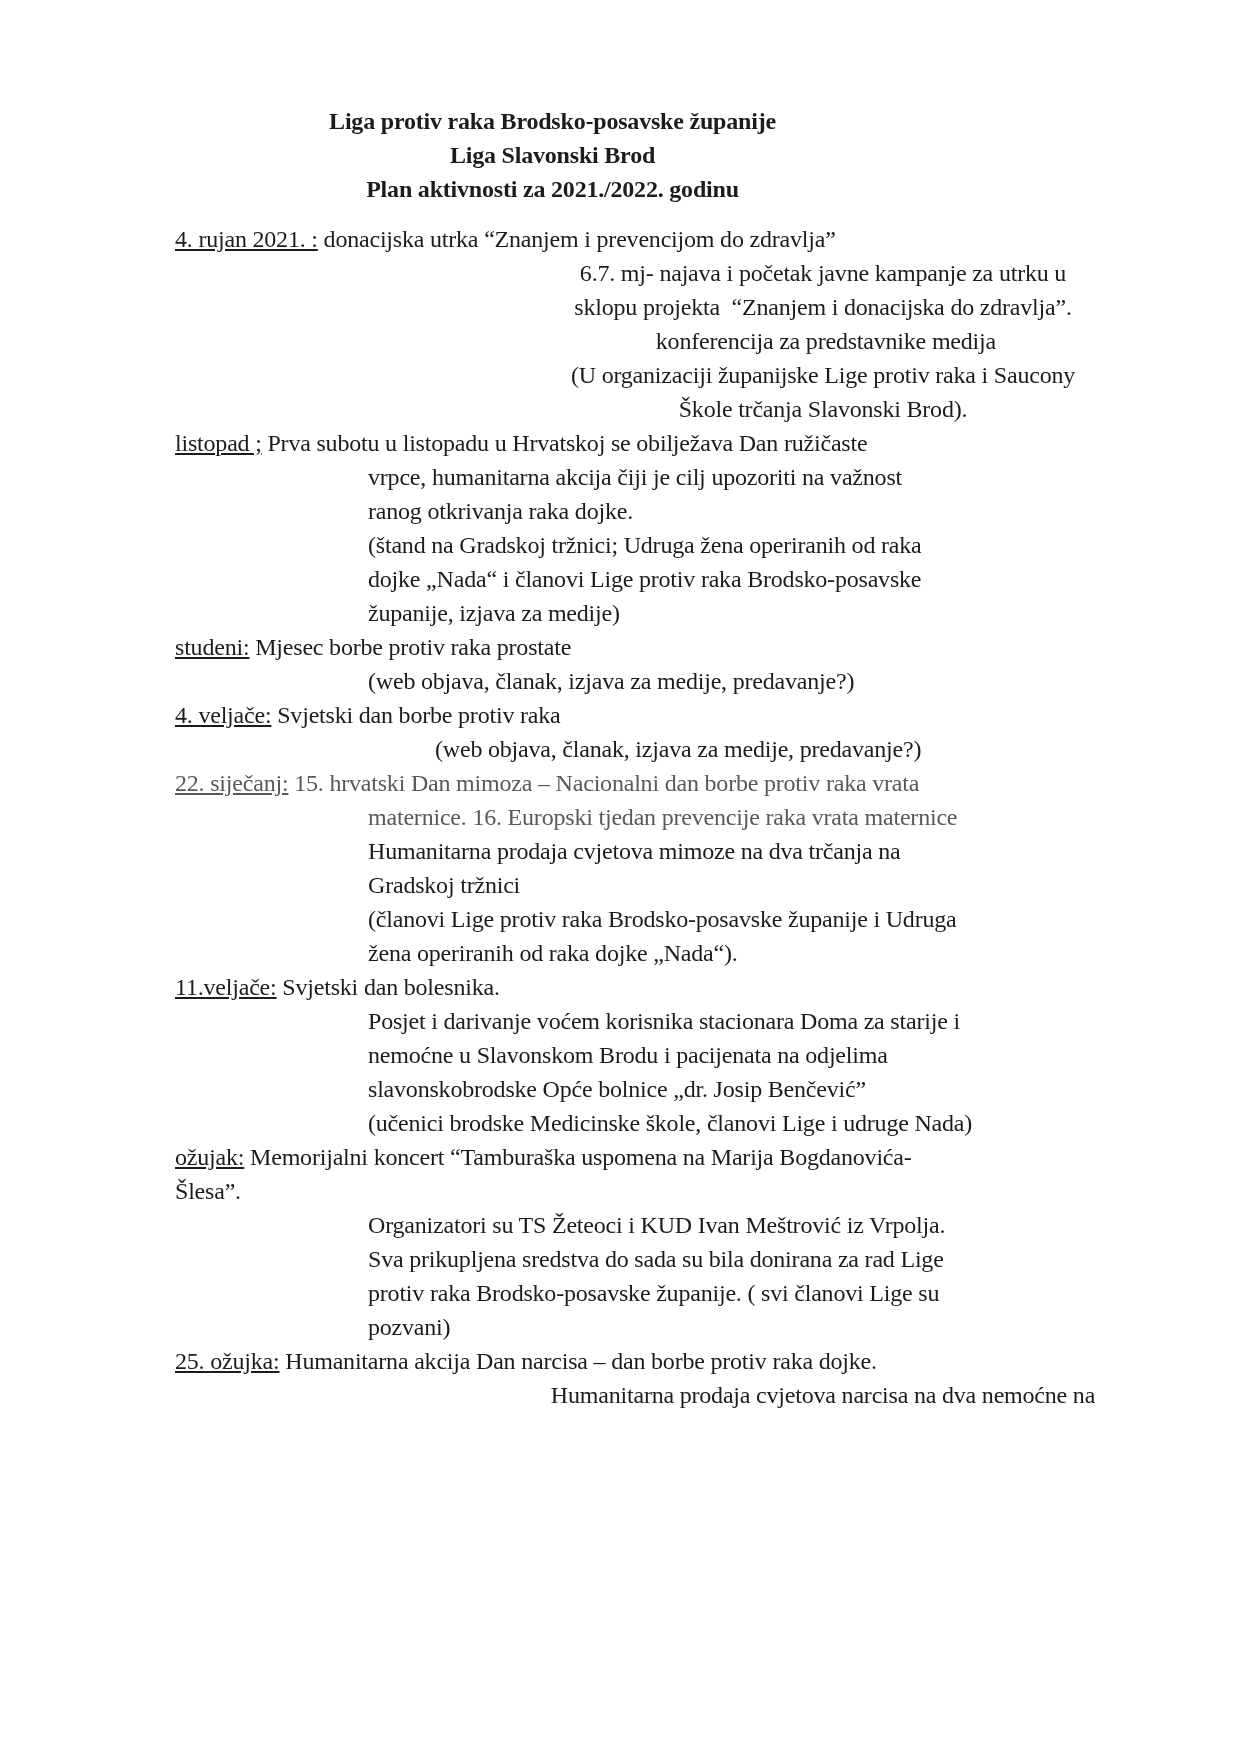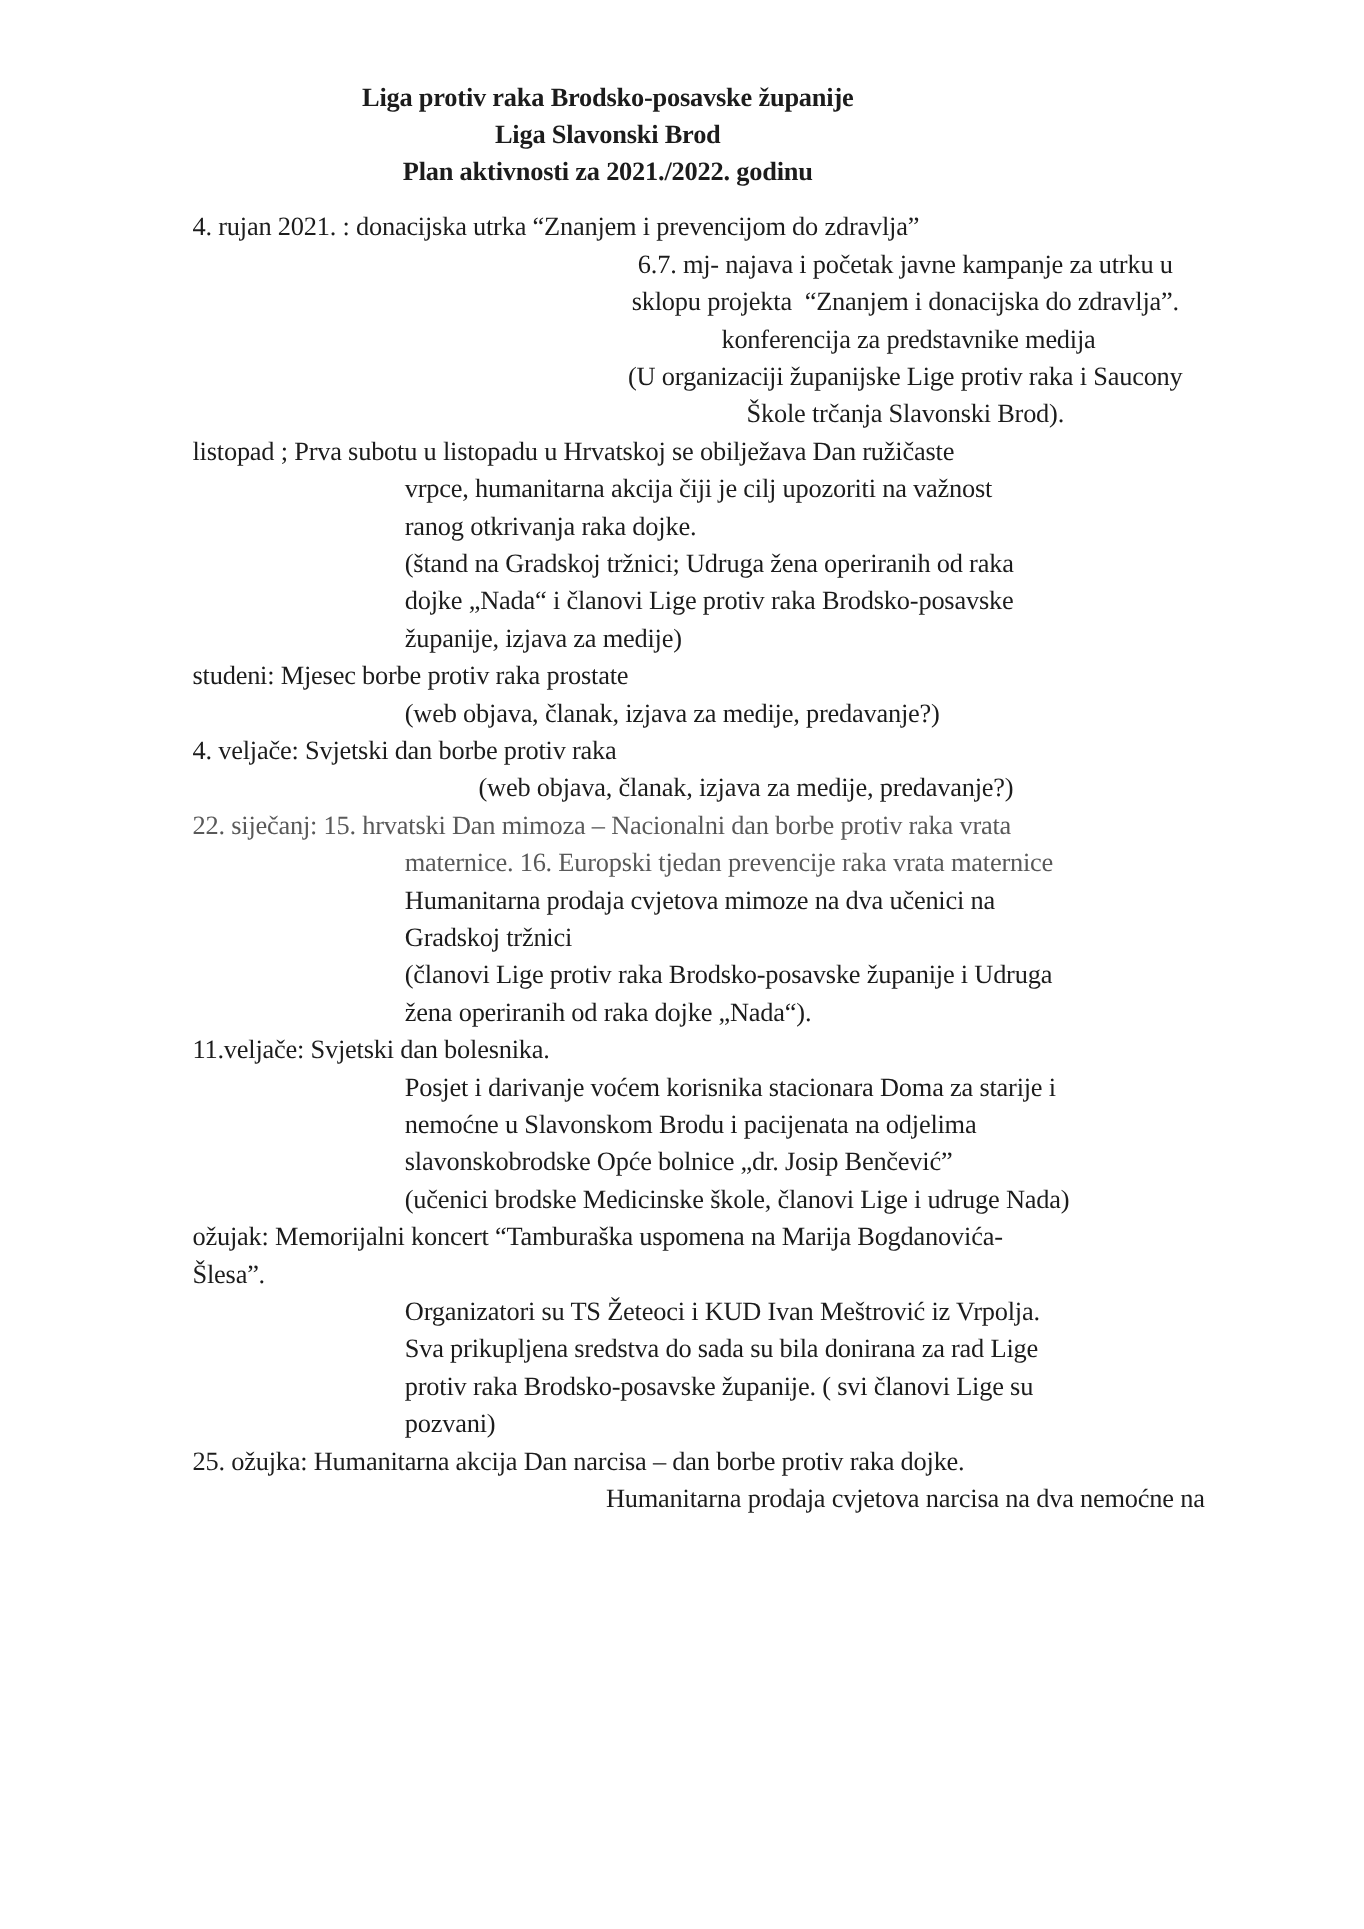--- a/index.html
+++ b/index.html
@@ -14,35 +14,35 @@
     margin: 0 auto;
     background: var(--page-bg, #ffffff);
     overflow: hidden;
     font-family: "Liberation Serif", "DejaVu Serif", serif;
     font-size: 24px;
     line-height: 34px;
     color: var(--text, #1c1c1c);
     letter-spacing: -0.2px;
   }
   .doc-header {
-    padding-top: 72px;
+    padding-top: 104px;
     margin-left: 100px;
     width: 905px;
     text-align: center;
     font-weight: bold;
   }
   .header-spacer { height: 16px; }
   .doc-body { }
   .block + .block { }
   .line { white-space: pre; }
   .line.m  { padding-left: 175px; }
   .line.t1 { padding-left: 368px; }
   .line.t2 { padding-left: 406px; text-align: center; }
   .line.t3 { padding-left: 435px; }
-  .label { }
+  .label { text-decoration: underline; }
   .muted { color: var(--muted, #595959); }
 </style>
 </head>
 <body>
 
 <div class="page">
   <header class="doc-header">
     <div class="title-line">Liga protiv raka Brodsko-posavske županije</div>
     <div class="title-line">Liga Slavonski Brod</div>
     <div class="title-line">Plan aktivnosti za 2021./2022. godinu</div>
@@ -69,21 +69,21 @@
         <div class="line m"><span class="label">studeni:</span><span class="line-text"> Mjesec borbe protiv raka prostate</span></div>
         <div class="line t1"><span class="line-text">(web objava, članak, izjava za medije, predavanje?)</span></div>
       </section>
       <section class="block">
         <div class="line m"><span class="label">4. veljače:</span><span class="line-text"> Svjetski dan borbe protiv raka</span></div>
         <div class="line t3"><span class="line-text">(web objava, članak, izjava za medije, predavanje?)</span></div>
       </section>
       <section class="block">
         <div class="line m muted"><span class="label">22. siječanj:</span><span class="line-text"> 15. hrvatski Dan mimoza – Nacionalni dan borbe protiv raka vrata</span></div>
         <div class="line t1 muted"><span class="line-text">maternice. 16. Europski tjedan prevencije raka vrata maternice</span></div>
-        <div class="line t1"><span class="line-text">Humanitarna prodaja cvjetova mimoze na dva učenici na</span></div>
+        <div class="line t1"><span class="line-text">Humanitarna prodaja cvjetova mimoze na dva trčanja na</span></div>
         <div class="line t1"><span class="line-text">Gradskoj tržnici</span></div>
         <div class="line t1"><span class="line-text">(članovi Lige protiv raka Brodsko-posavske županije i Udruga</span></div>
         <div class="line t1"><span class="line-text">žena operiranih od raka dojke „Nada“).</span></div>
       </section>
       <section class="block">
         <div class="line m"><span class="label">11.veljače:</span><span class="line-text"> Svjetski dan bolesnika.</span></div>
         <div class="line t1"><span class="line-text">Posjet i darivanje voćem korisnika stacionara Doma za starije i</span></div>
         <div class="line t1"><span class="line-text">nemoćne u Slavonskom Brodu i pacijenata na odjelima</span></div>
         <div class="line t1"><span class="line-text">slavonskobrodske Opće bolnice „dr. Josip Benčević”</span></div>
         <div class="line t1"><span class="line-text">(učenici brodske Medicinske škole, članovi Lige i udruge Nada)</span></div>

